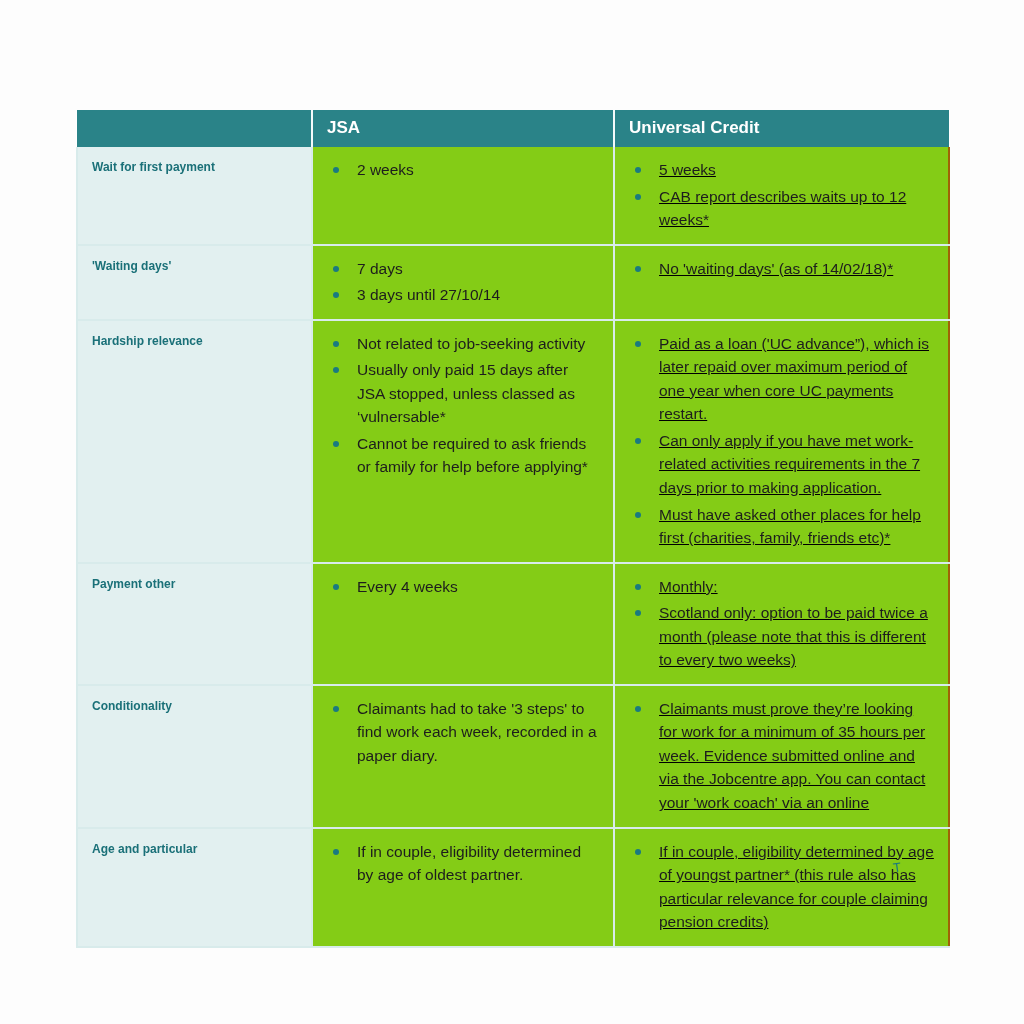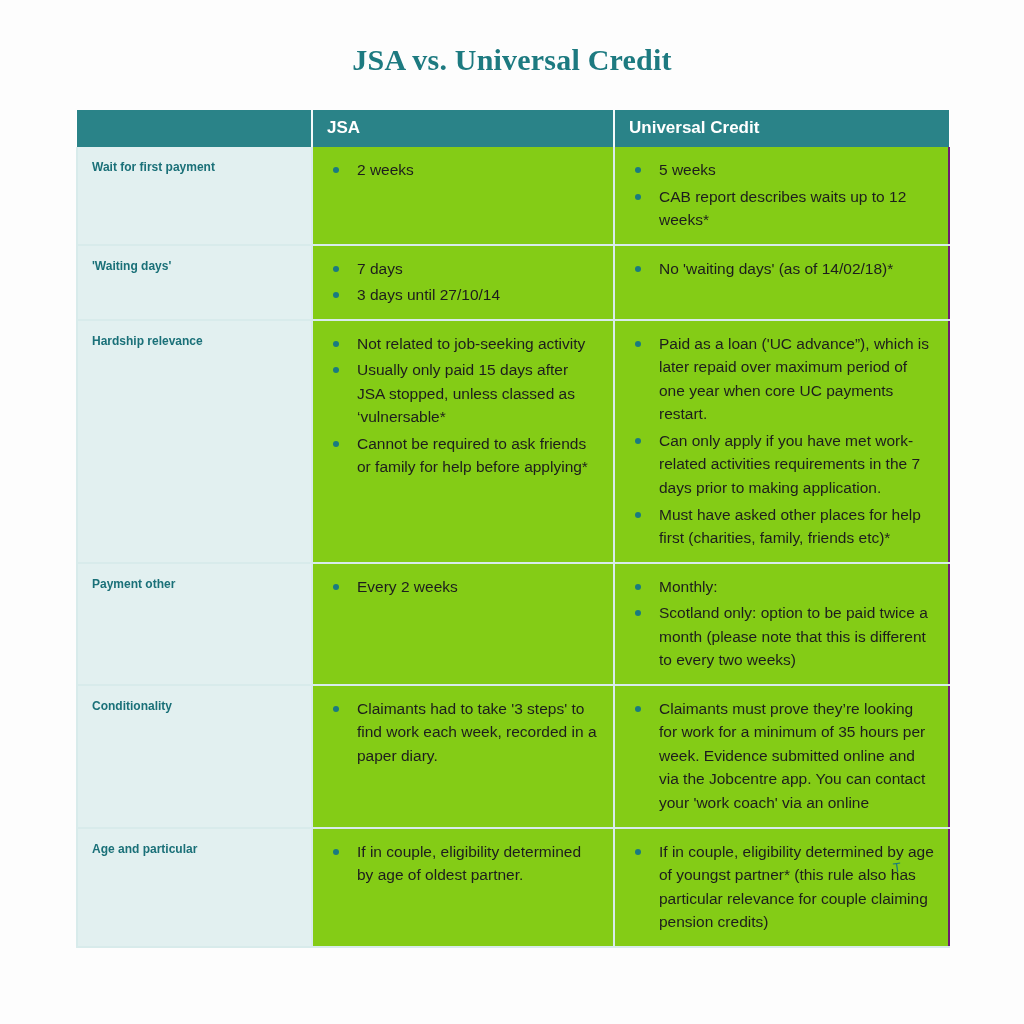--- a/index.html
+++ b/index.html
@@ -76,21 +76,22 @@
     font-weight: bold;
     font-size: 12px;
     line-height: 1.45;
     padding: 12px 10px 12px 14px;
     border-left: 2px solid #d8ebeb;
   }
   table.cmp tbody td.cell {
     padding: 11px 14px 12px 12px;
   }
   table.cmp tbody td.last-col {
-    border-right: 2px solid #701a75;
+    border-right: 2px solid #a16207;
+    text-decoration: underline;
   }
 
   ul.bullets {
     list-style: none;
     margin: 0;
     padding: 0;
   }
   ul.bullets li {
     position: relative;
     padding-left: 32px;
@@ -116,21 +117,20 @@
     font-family: "Liberation Sans", sans-serif;
     pointer-events: none;
   }
   .artifact.a1 { left: 893px; top: 860px; transform: rotate(-8deg); }
 </style>
 </head>
 <body>
 
 <div class="page">
 
-  <div class="title">JSA vs. Universal Credit</div>
 
   <div class="table-wrap">
     <table class="cmp">
       <colgroup>
         <col class="c0">
           <col class="c1">
           <col class="c2">
       </colgroup>
       <thead>
         <tr>
@@ -182,21 +182,21 @@
                 <li><span class="dot"></span><span>Paid as a loan ('UC advance”), which is later repaid over maximum period of one year when core UC payments restart.</span></li>
                 <li><span class="dot"></span><span>Can only apply if you have met work-related activities requirements in the 7 days prior to making application.</span></li>
                 <li><span class="dot"></span><span>Must have asked other places for help first (charities, family, friends etc)*</span></li>
               </ul>
             </td>
           </tr>
           <tr>
             <td class="rowlabel">Payment other</td>
             <td class="cell">
               <ul class="bullets">
-                <li><span class="dot"></span><span>Every 2 weeks</span></li>
+                <li><span class="dot"></span><span>Every 4 weeks</span></li>
               </ul>
             </td>
             <td class="cell last-col">
               <ul class="bullets">
                 <li><span class="dot"></span><span>Monthly:</span></li>
                 <li><span class="dot"></span><span>Scotland only: option to be paid twice a month (please note that this is different to every two weeks)</span></li>
               </ul>
             </td>
           </tr>
           <tr>

